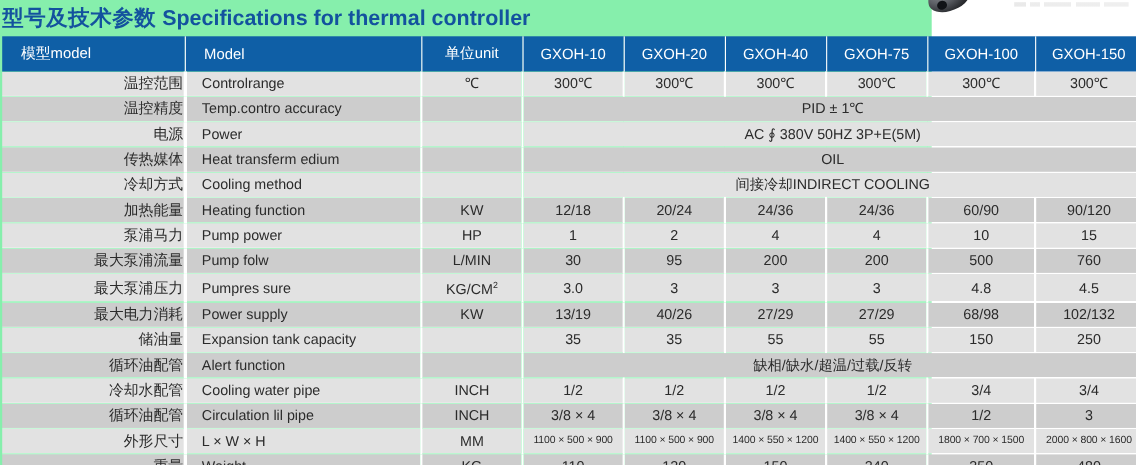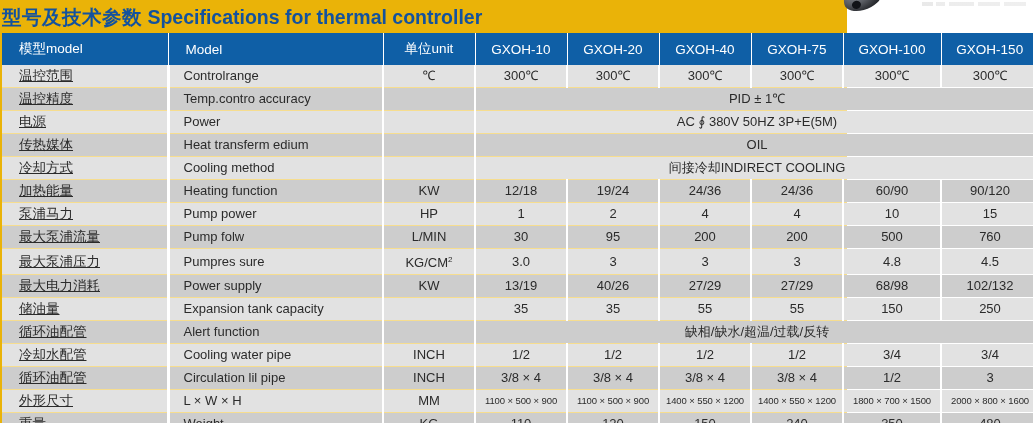--- a/index.html
+++ b/index.html
@@ -2,21 +2,21 @@
 <html><head>
 <meta charset="utf-8">
 <style>
   * { box-sizing: border-box; margin: 0; padding: 0; }
   html, body {
     width: 1033px; height: 423px;
     background: #ffffff;
     font-family: "Liberation Sans", sans-serif;
     overflow: hidden;
   }
-  .page { position: relative; width: 847px; height: 423px; background: #eab308; }
+  .page { position: relative; width: 847px; height: 423px; background: #86efac; }
 
   
   .title-band {
     position: absolute; left: 0; top: 0; width: 1033px; height: 33px;
     display: flex; align-items: center;
   }
   .title-text {
     font-size: 19.5px; font-weight: bold; color: #13529e;
     letter-spacing: 0px; white-space: nowrap; padding-left: 2px;
     line-height: 24px;
@@ -78,21 +78,21 @@
     color: #2b2b2b;
     height: 22px;
     line-height: 22px;
     padding: 0;
     white-space: nowrap;
     overflow: hidden;
   }
   tbody tr.odd  td { background: #e2e2e2; }
   tbody tr.even td { background: #cdcdcd; }
 
-  td.cn  { text-align: left; padding-left: 17px; font-size: 13.5px; text-decoration: underline; }
+  td.cn  { text-align: right; padding-left: 17px; font-size: 13.5px; }
   td.en  { text-align: left; padding-left: 14px; }
   td.c   { text-align: center; }
   td.dim { text-align: center; font-size: 9.5px; letter-spacing: -0.1px; margin-top: 25px; }
   sup { font-size: 8px; vertical-align: super; }
 
   
   td.cn { border-right: 3px solid #ffffff; }
   td.en, td.c, td.dim, td.sup { border-right: 2px solid #ffffff; }
   tbody td:last-child { border-right: none; }
   tbody tr td.merged { border-right: none; }
@@ -179,21 +179,21 @@
           <td class="cn">冷却方式</td>
           <td class="en">Cooling method</td>
           <td class="c"></td>
           <td class="c merged" colspan="6">间接冷却INDIRECT COOLING</td>
         </tr>
         <tr class="even">
           <td class="cn">加热能量</td>
           <td class="en">Heating function</td>
           <td class="c">KW</td>
           <td class="c">12/18</td>
-          <td class="c">19/24</td>
+          <td class="c">20/24</td>
           <td class="c">24/36</td>
           <td class="c">24/36</td>
           <td class="c">60/90</td>
           <td class="c">90/120</td>
         </tr>
         <tr class="odd">
           <td class="cn">泵浦马力</td>
           <td class="en">Pump power</td>
           <td class="c">HP</td>
           <td class="c">1</td>

